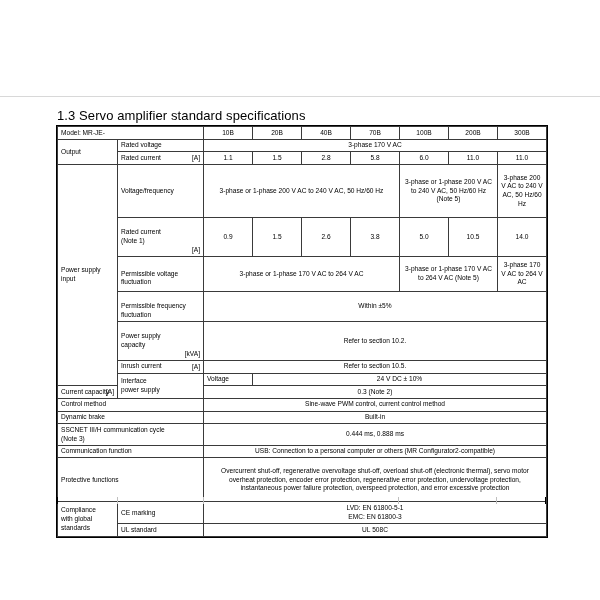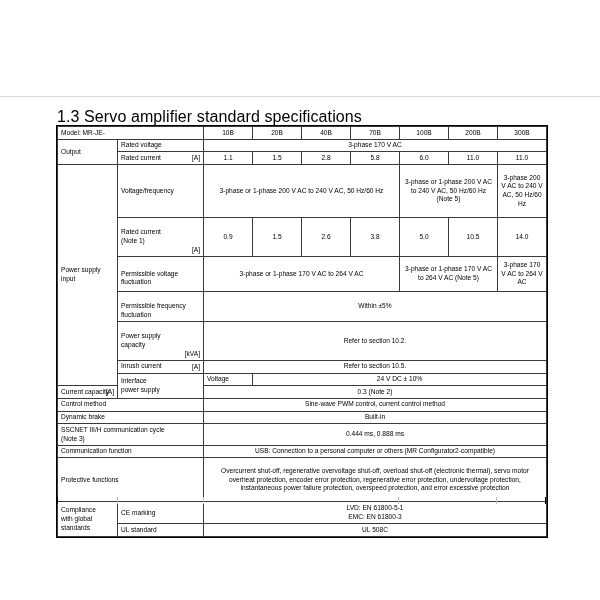--- a/index.html
+++ b/index.html
@@ -22,21 +22,21 @@
     top: 96px;
     width: 600px;
     height: 1px;
     background: #d8d8d8;
   }
 
   .heading {
     position: absolute;
     left: 57px;
     top: 108px;
-    font-size: 16px;
+    font-size: 13px;
     letter-spacing: 0.1px;
     white-space: nowrap;
   }
 
   .spec-table {
     position: absolute;
     left: 57px;
     top: 126px;
     width: 489px;
     border-collapse: collapse;

